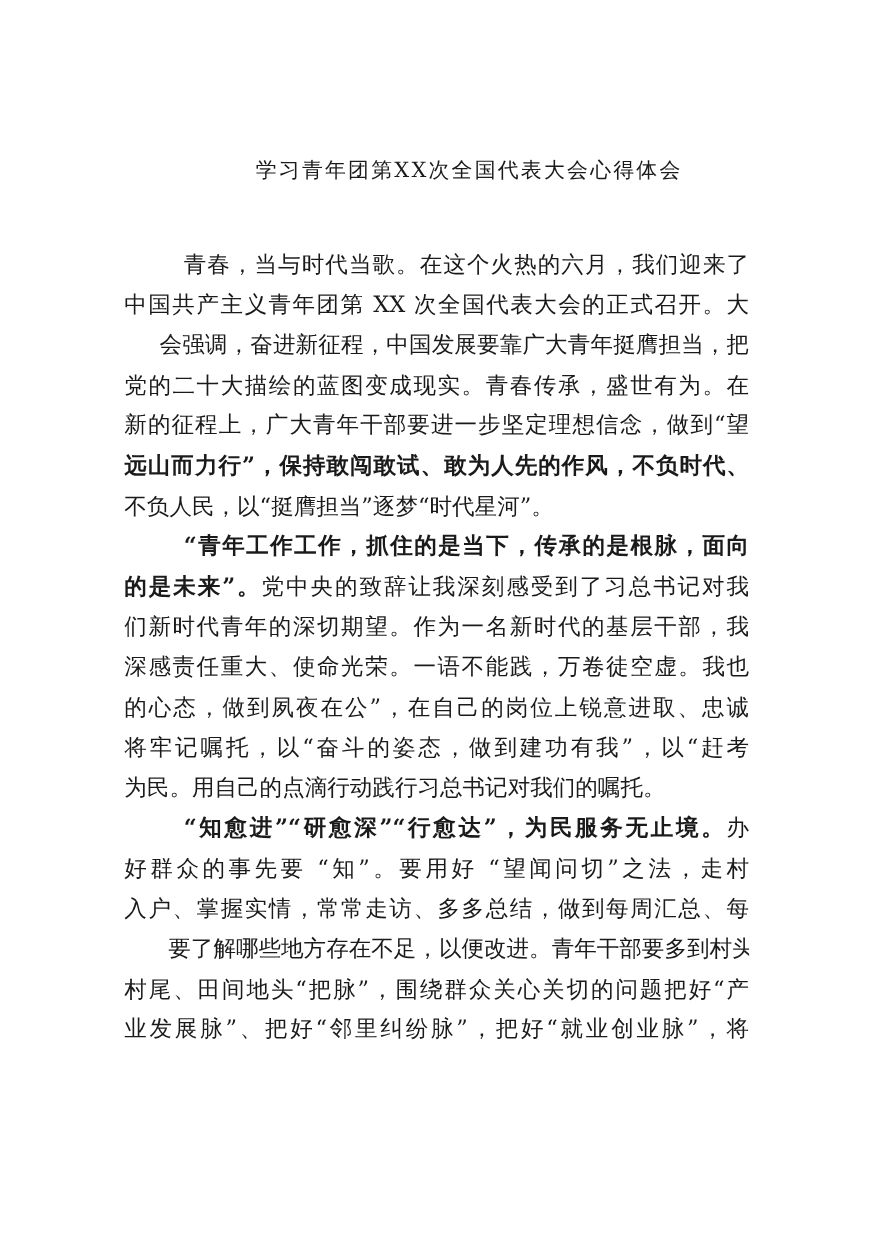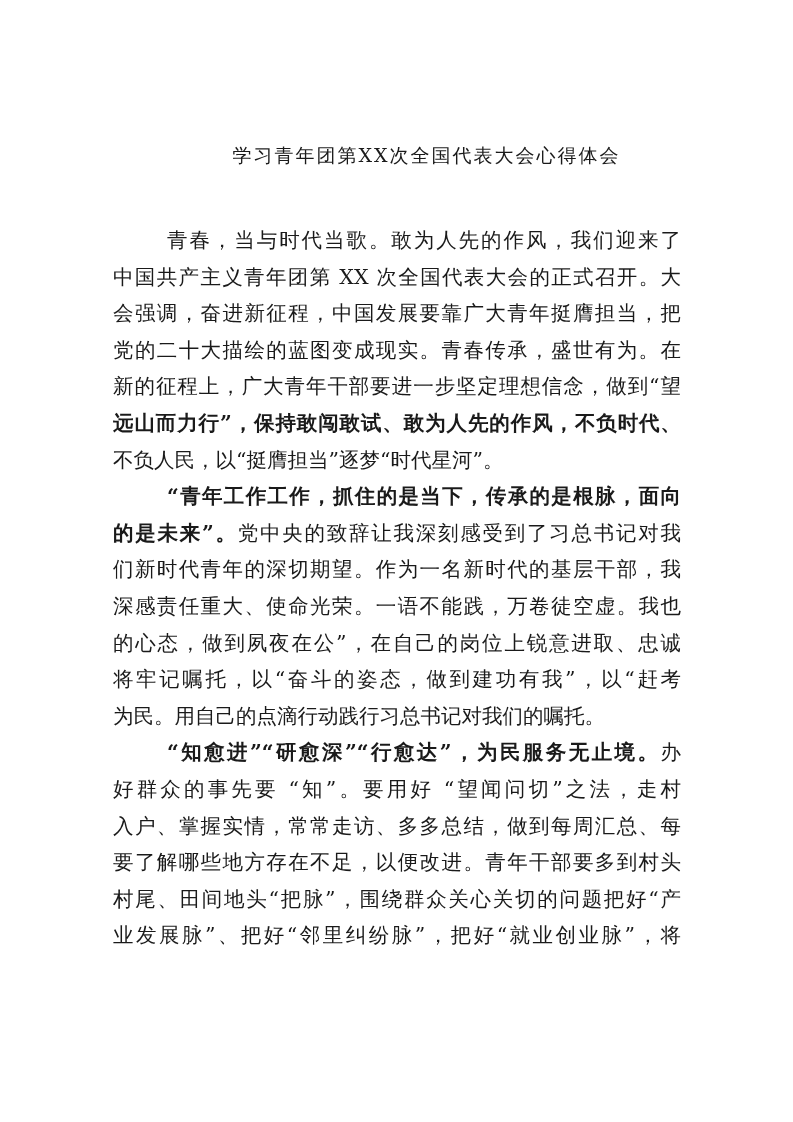--- a/index.html
+++ b/index.html
@@ -17,41 +17,41 @@
 </style>
 </head>
 <body>
 
 <div class="page">
   <div class="title">学习青年团第XX次全国代表大会心得体会</div>
 
   <div class="body">
 
     <div>
-      <div class="line indent" style="letter-spacing: 0px;"><span style="letter-spacing: 0px;">青春，当与时代当歌。敢为人先的作风，我们迎来了</span></div>
+      <div class="line indent" style="letter-spacing: 0px;"><span style="letter-spacing: 0px;">青春，当与时代当歌。在这个火热的六月，我们迎来了</span></div>
       <div class="line" style="letter-spacing: 0px;"><span style="letter-spacing: 0px;">中国共产主义青年团第 XX 次全国代表大会的正式召开。大</span></div>
-      <div class="line" style="letter-spacing: 0px;"><span style="letter-spacing: 0px;">会强调，奋进新征程，中国发展要靠广大青年挺膺担当，把</span></div>
+      <div class="line" style="letter-spacing: 0px;"><span style="letter-spacing: 0px; margin-left: 32px;">会强调，奋进新征程，中国发展要靠广大青年挺膺担当，把</span></div>
       <div class="line" style="letter-spacing: 0px;"><span style="letter-spacing: 0px;">党的二十大描绘的蓝图变成现实。青春传承，盛世有为。在</span></div>
       <div class="line" style="letter-spacing: 0px;"><span style="letter-spacing: 0px;">新的征程上，广大青年干部要进一步坚定理想信念，做到“望</span></div>
       <div class="line" style="letter-spacing: 0px; font-weight: bold;"><span style="letter-spacing: 0px;">远山而力行”，保持敢闯敢试、敢为人先的作风，不负时代、</span></div>
       <div class="line last"><span>不负人民，以“挺膺担当”逐梦“时代星河”。</span></div>
     </div>
 
     <div>
       <div class="line indent" style="letter-spacing: 0px;"><span class="b" style="letter-spacing: 0px;">“青年工作工作，抓住的是当下，传承的是根脉，面向</span></div>
       <div class="line" style="letter-spacing: 0px;"><span class="b" style="letter-spacing: 0px;">的是未来”。</span><span style="letter-spacing: 0px;">党中央的致辞让我深刻感受到了习总书记对我</span></div>
       <div class="line" style="letter-spacing: 0px;"><span style="letter-spacing: 0px;">们新时代青年的深切期望。作为一名新时代的基层干部，我</span></div>
       <div class="line" style="letter-spacing: 0px;"><span style="letter-spacing: 0px;">深感责任重大、使命光荣。一语不能践，万卷徒空虚。我也</span></div>
       <div class="line" style="letter-spacing: 0px;"><span style="letter-spacing: 0px;">的心态，做到夙夜在公”，在自己的岗位上锐意进取、忠诚</span></div>
       <div class="line" style="letter-spacing: 0px;"><span style="letter-spacing: 0px;">将牢记嘱托，以“奋斗的姿态，做到建功有我”，以“赶考</span></div>
       <div class="line last"><span>为民。用自己的点滴行动践行习总书记对我们的嘱托。</span></div>
     </div>
 
     <div>
       <div class="line indent" style="letter-spacing: 0px;"><span class="b" style="letter-spacing: 0px;">“知愈进”“研愈深”“行愈达”，为民服务无止境。</span><span style="letter-spacing: 0px;">办</span></div>
       <div class="line" style="letter-spacing: 0px;"><span style="letter-spacing: 0px;">好群众的事先要 “知”。要用好 “望闻问切”之法，走村</span></div>
       <div class="line" style="letter-spacing: 0px;"><span style="letter-spacing: 0px;">入户、掌握实情，常常走访、多多总结，做到每周汇总、每</span></div>
-      <div class="line" style="letter-spacing: 0px;"><span style="letter-spacing: 0px;">要了解哪些地方存在不足，以便改进。青年干部要多到村头</span></div>
+      <div class="line" style="letter-spacing: 0px; margin-left: 40px;"><span style="letter-spacing: 0px;">要了解哪些地方存在不足，以便改进。青年干部要多到村头</span></div>
       <div class="line" style="letter-spacing: 0px;"><span style="letter-spacing: 0px;">村尾、田间地头“把脉”，围绕群众关心关切的问题把好“产</span></div>
       <div class="line" style="letter-spacing: 0px;"><span style="letter-spacing: 0px;">业发展脉”、把好“邻里纠纷脉”，把好“就业创业脉”，将</span></div>
     </div>
   </div>
 </div>
 
 </body></html>

